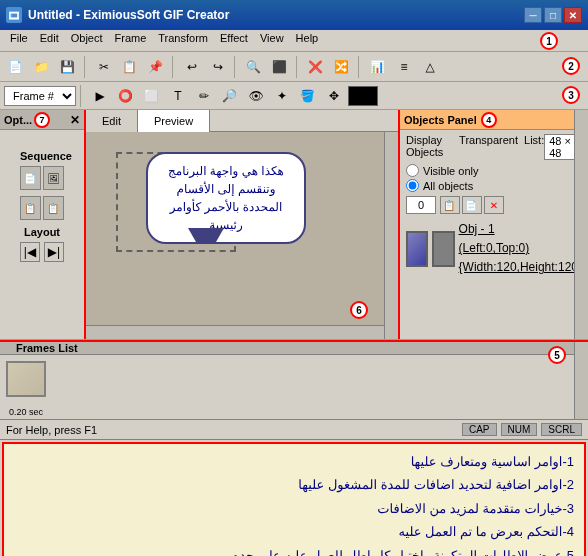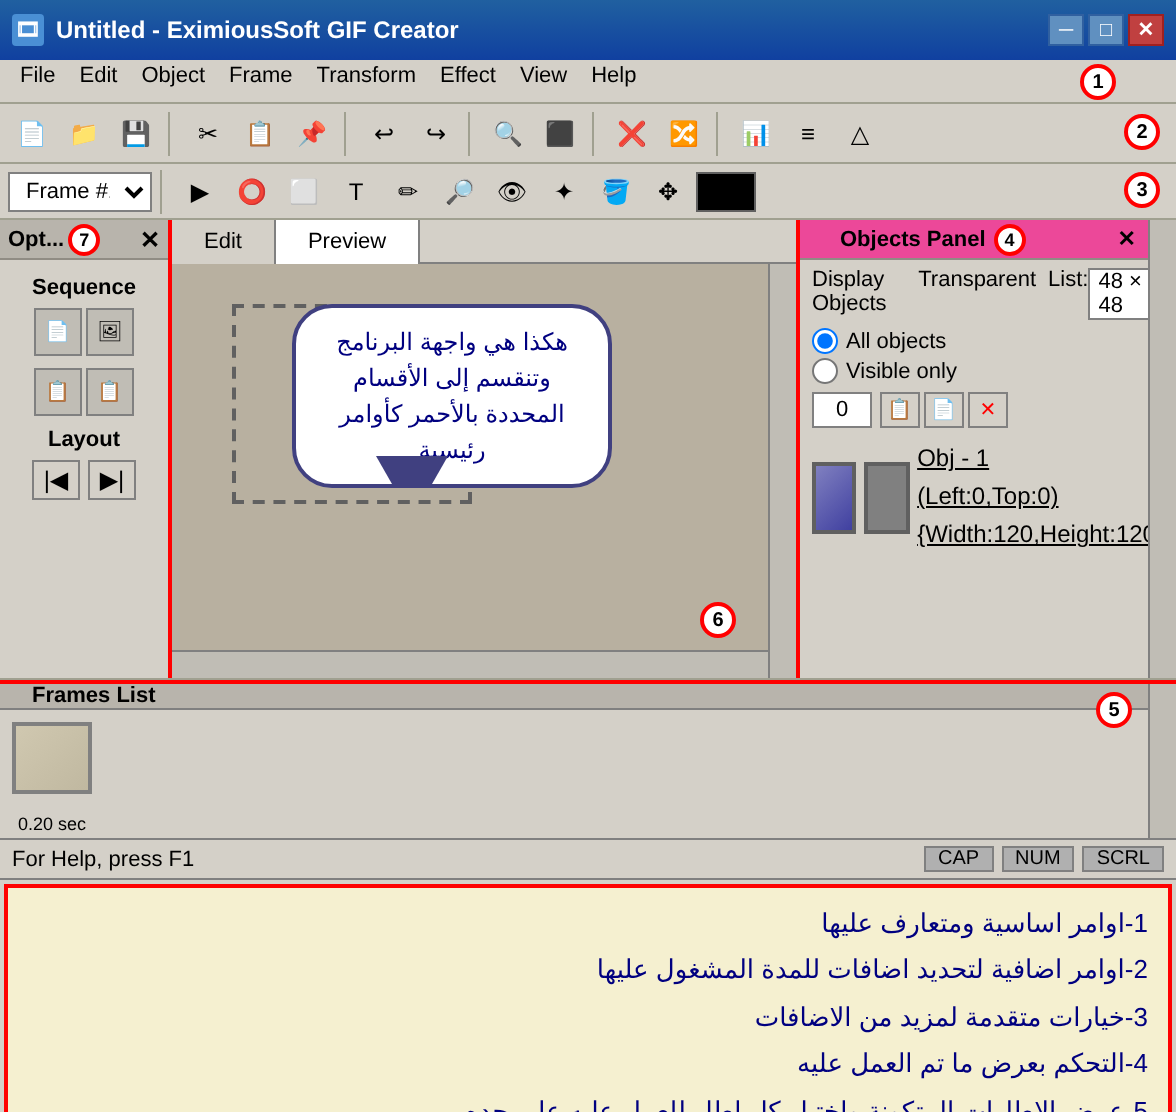--- a/index.html
+++ b/index.html
@@ -177,21 +177,21 @@
       display: flex; align-items: center; justify-content: center;
       font-size: 9px; font-weight: bold; color: black;
       margin-left: 2px;
     }
     .close-x {
       margin-left: auto;
       cursor: pointer;
       font-size: 12px;
     }
     .left-panel-content {
-      padding: 8px;
+      padding: 20px;
     }
     .sequence-label {
       font-size: 11px;
       font-weight: bold;
       text-align: center;
       margin-bottom: 4px;
     }
     .seq-icons {
       display: flex;
       gap: 2px;
@@ -328,25 +328,25 @@
     }
 
     
     .right-panel {
       width: 188px;
       background: #d4d0c8;
       position: relative;
     }
     .right-panel-header {
       height: 20px;
-      background: #ec4899;
+      background: #fdba74;
       border-bottom: 1px solid #908c84;
       display: flex;
       align-items: center;
-      padding: 0 20px;
+      padding: 0 4px;
       font-size: 11px;
       font-weight: bold;
     }
     .panel4-num {
       width: 16px; height: 16px;
       background: white;
       border: 2px solid red;
       border-radius: 50%;
       display: flex; align-items: center; justify-content: center;
       font-size: 9px; font-weight: bold;
@@ -656,26 +656,26 @@
     </div>
     <div class="objects-panel-body">
       <div class="obj-row">
         <span>Display Objects</span>
         <span style="margin-left:auto;">Transparent</span>
         <span class="size-label">List:</span>
         <span class="size-value">48 × 48</span>
       </div>
       <div class="radio-group">
         <div class="radio-row">
+          <input type="radio" name="display" style="">
+          <span>Visible only</span>
+        </div>
+        <div class="radio-row">
           <input type="radio" name="display" checked="" style="">
           <span>All objects</span>
-        </div>
-        <div class="radio-row">
-          <input type="radio" name="display" style="">
-          <span>Visible only</span>
         </div>
       </div>
       <div class="obj-number-row">
         <input class="obj-num-input" type="text" value="0" style="">
         <div class="obj-action-btns">
           <div class="obj-act-btn">📋</div>
           <div class="obj-act-btn">📄</div>
           <div class="obj-act-btn red">✕</div>
         </div>
       </div>

